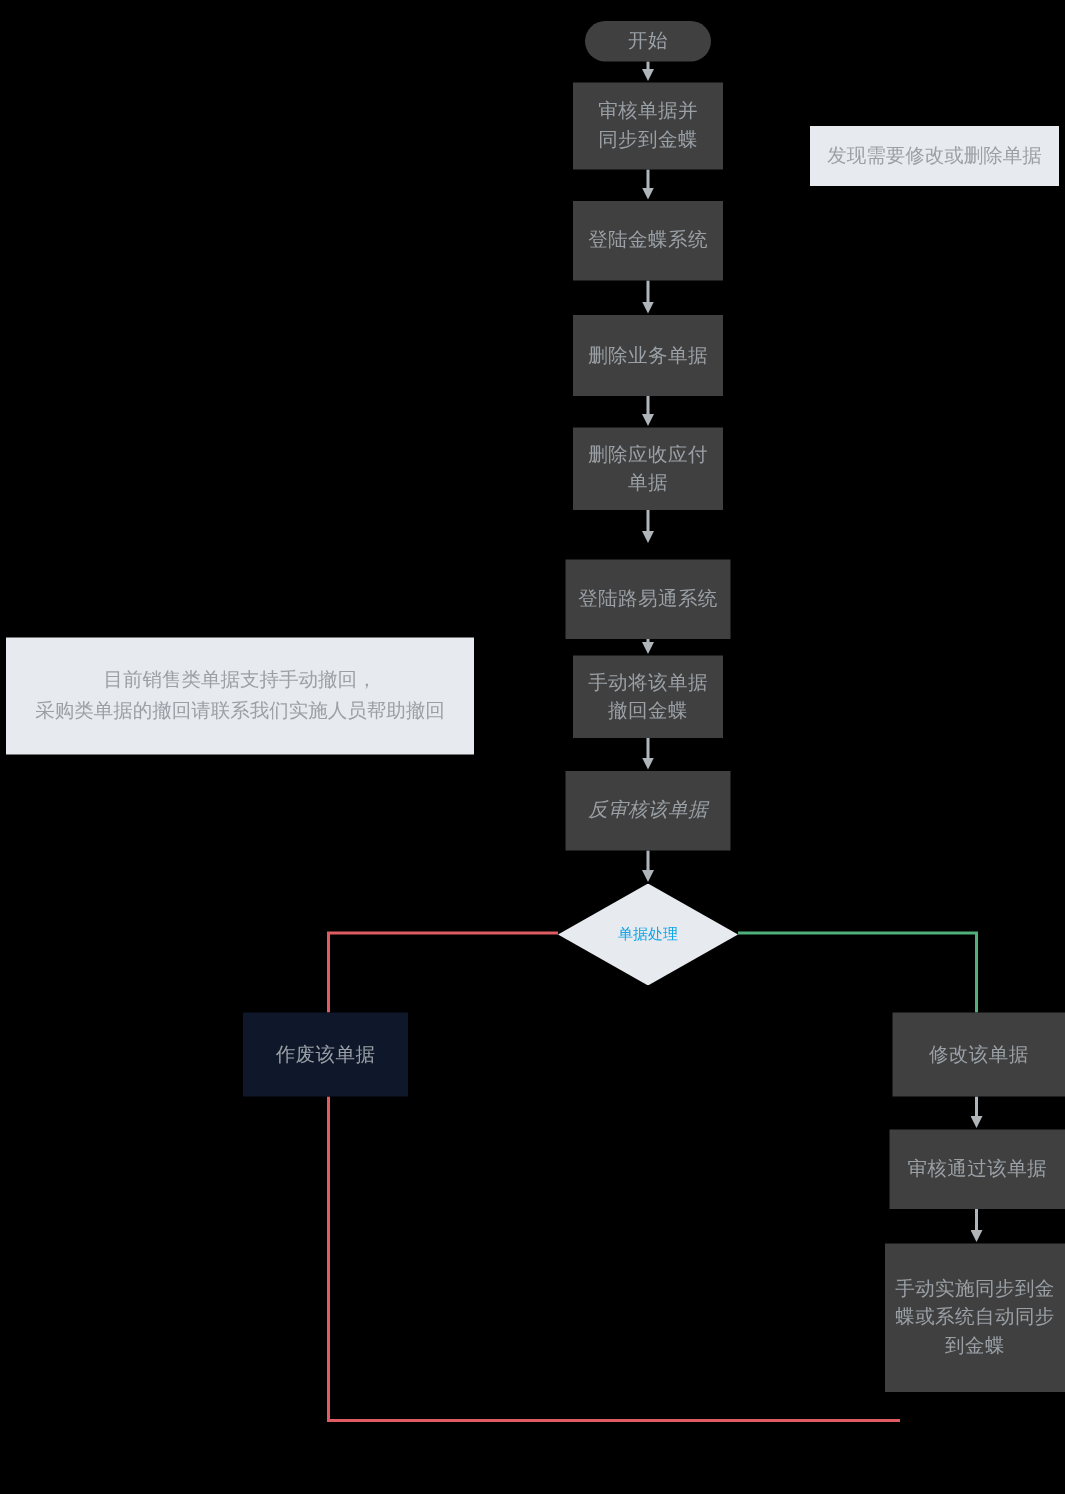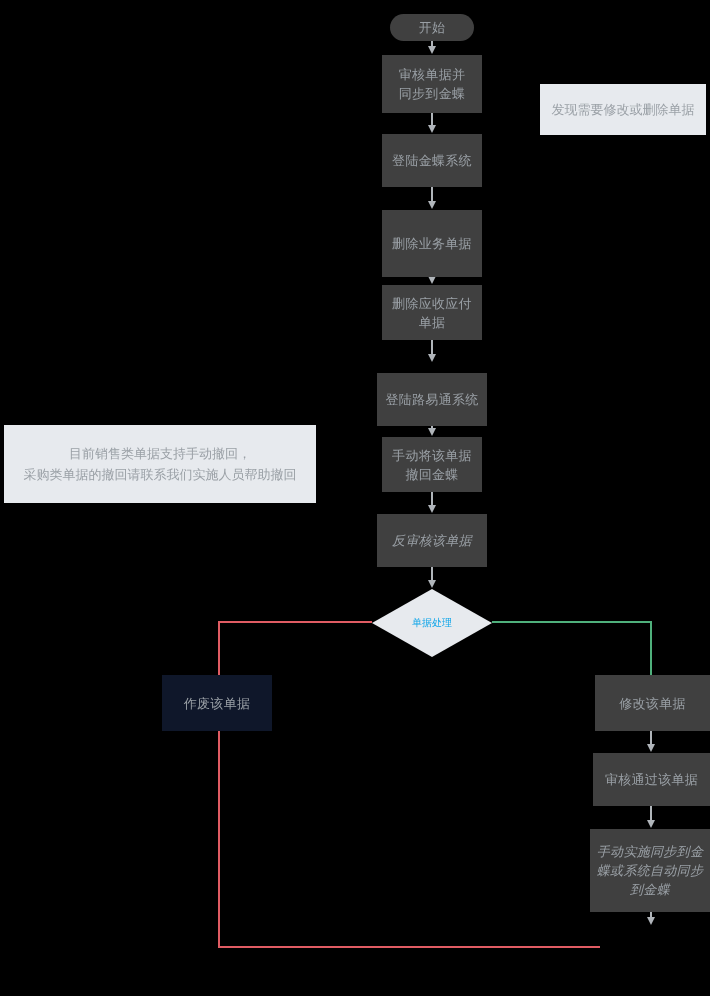--- a/index.html
+++ b/index.html
@@ -155,21 +155,21 @@
     </g>
   </svg>
 
   <div class="node start" style="left:390px; top:14px; width:84px; height:27px;">开始</div>
 
   <div class="node" style="left:382px; top:55px; width:100px; height:58px;">审核单据并
 同步到金蝶</div>
 
   <div class="node" style="left:382px; top:134px; width:100px; height:53px;">登陆金蝶系统</div>
 
-  <div class="node" style="left:382px; top:210px; width:100px; height:67px;">删除业务单据</div>
+  <div class="node" style="left:382px; top:210px; width:100px; height:54px;">删除业务单据</div>
 
   <div class="node" style="left:382px; top:285px; width:100px; height:55px;">删除应收应付
 单据</div>
 
   <div class="node" style="left:377px; top:373px; width:110px; height:53px;">登陆路易通系统</div>
 
   <div class="node" style="left:382px; top:437px; width:100px; height:55px;">手动将该单据
 撤回金蝶</div>
 
   <div class="node" style="left:377px; top:514px; width:110px; height:53px;font-style:italic;">反审核该单据</div>
@@ -178,23 +178,23 @@
     <div class="diamond-shape"></div>
     <div class="diamond-label">单据处理</div>
   </div>
 
   <div class="node danger" style="left:162px; top:675px; width:110px; height:56px;">作废该单据</div>
 
   <div class="node" style="left:595px; top:675px; width:115px; height:56px;">修改该单据</div>
 
   <div class="node" style="left:593px; top:753px; width:117px; height:53px;">审核通过该单据</div>
 
-  <div class="node" style="left:590px; top:829px; width:120px; height:83px;font-style:italic;">手动实施同步到金
+  <div class="node" style="left:590px; top:829px; width:120px; height:99px;">手动实施同步到金
 蝶或系统自动同步
 到金蝶</div>
 
 
-  <div class="note" style="left:540px; top:84px; width:166px; height:51px;">发现需要修改或删除单据</div>
+  <div class="note" style="left:540px; top:84px; width:166px; height:40px;">发现需要修改或删除单据</div>
 
   <div class="note" style="left:4px; top:425px; width:312px; height:78px;">目前销售类单据支持手动撤回，
 采购类单据的撤回请联系我们实施人员帮助撤回</div>
 
 </div>
 
 </body></html>

